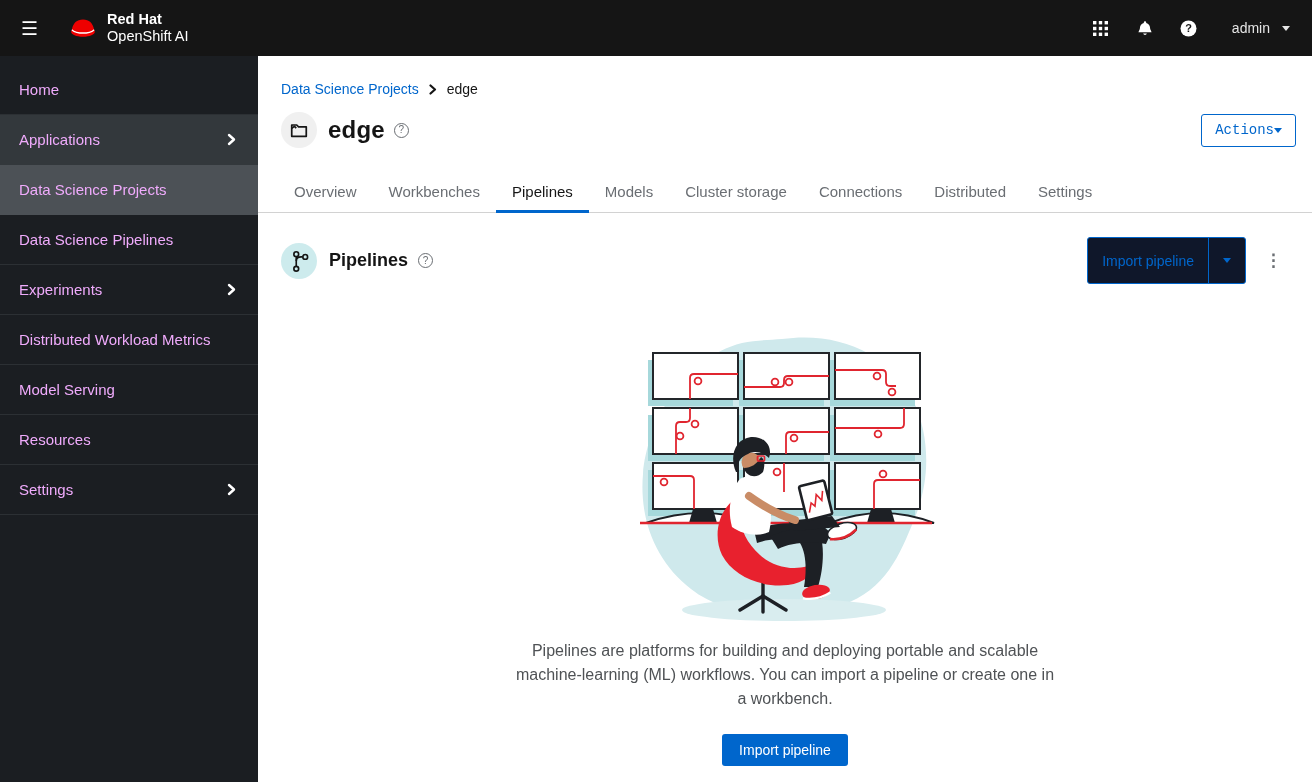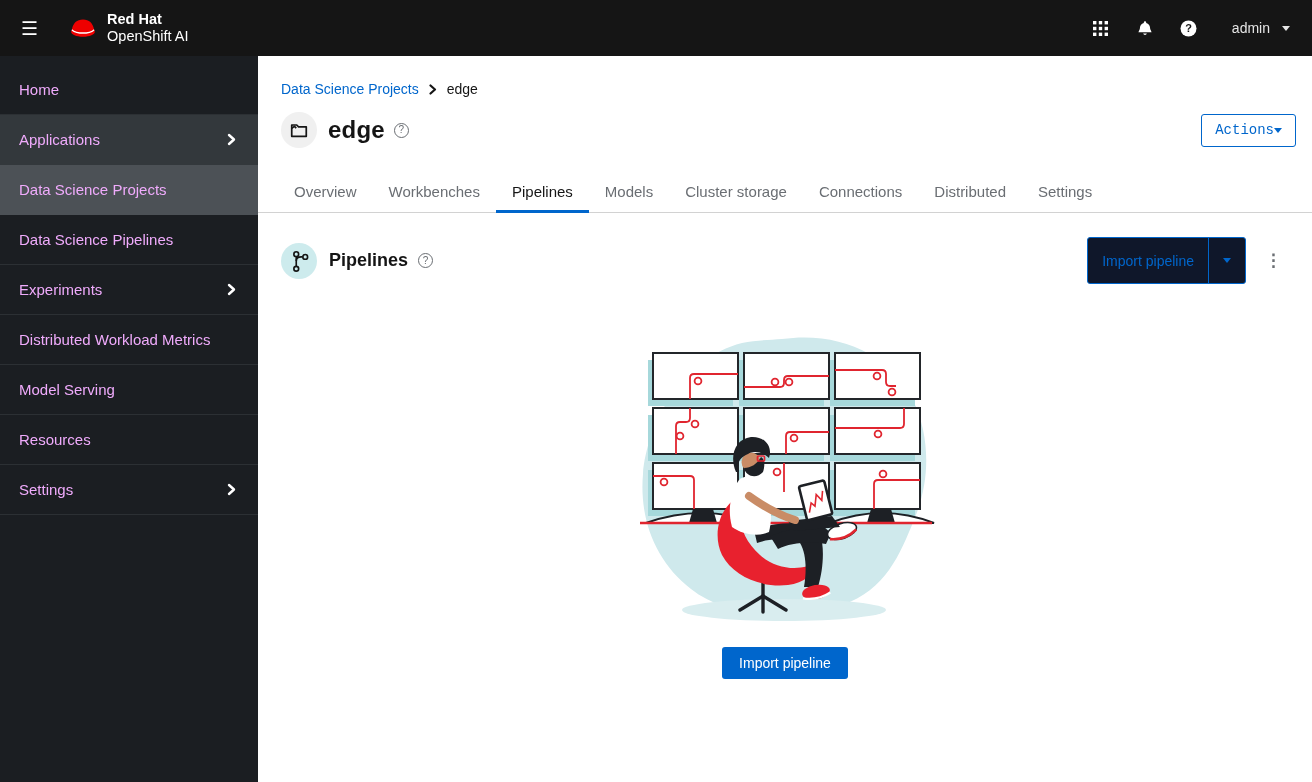--- a/index.html
+++ b/index.html
@@ -364,17 +364,18 @@
             <rect x="171" y="153" width="26" height="35" rx="2" fill="#ffffff" stroke="#1d2025" stroke-width="2.6"></rect>
             <polyline points="175,181 179,172 182,176 186,165 190,172 193,163" fill="none" stroke="#e0252f" stroke-width="1.6"></polyline>
           </g>
 
           <circle cx="119" cy="132" r="9.5" fill="#c98c66"></circle>
           <path d="M104 142 C97 126 103 109 119 107 C133 106 141 117 137 128 C129 121 121 121 116 124 C108 127 104 134 107 142 Z" fill="#1d2025"></path>
           <path d="M112 138 C114 147 125 149 131 142 C133 136 133 129 129 127 C125 134 119 138 112 138 Z" fill="#1d2025"></path>
           <rect x="125.5" y="126" width="7" height="5" rx="1" fill="none" stroke="#e8212e" stroke-width="1.7"></rect>
         </svg>
 
+        <p class="empty-desc">Pipelines are platforms for building and deploying portable and scalable machine-learning (ML) workflows. You can import a pipeline or create one in a workbench.</p>
         <button class="primary-btn">Import pipeline</button>
       </div>
     </section>
   </main>
 </div>
 
 </body></html>

